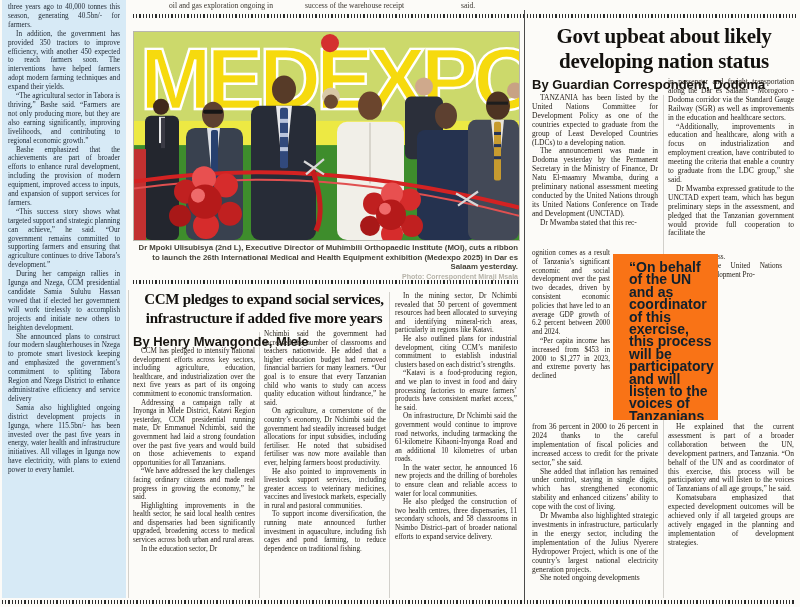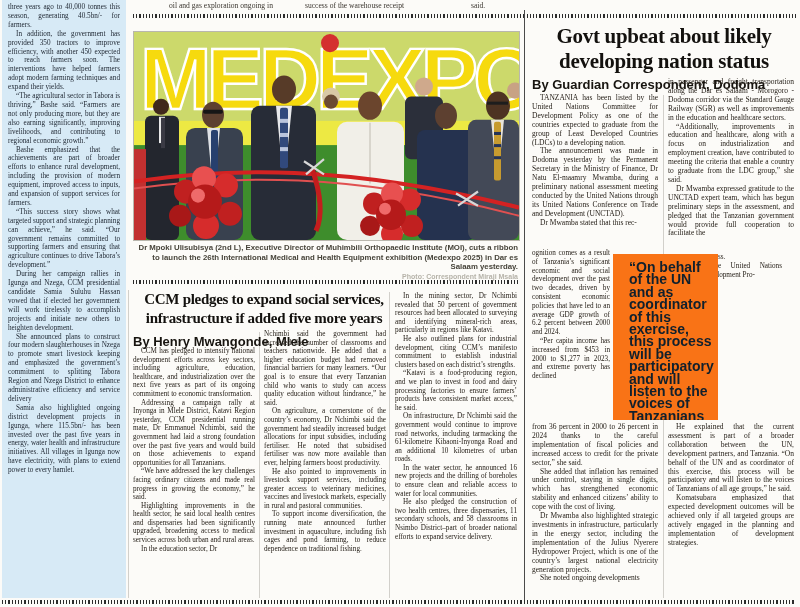--- a/index.html
+++ b/index.html
@@ -47,21 +47,21 @@
     <p>Bashe emphasized that the achievements are part of broader efforts to enhance rural development, including the provision of modern equipment, improved access to inputs, and expansion of support services for farmers.</p>
     <p>“This success story shows what targeted support and strategic planning can achieve,” he said. “Our government remains committed to supporting farmers and ensuring that agriculture continues to drive Tabora’s development.”</p>
     <p>During her campaign rallies in Igunga and Nzega, CCM presidential candidate Samia Suluhu Hassan vowed that if elected her government will work tirelessly to accomplish projects and initiate new others to heighten development.</p>
     <p>She announced plans to construct four modern slaughterhouses in Nzega to promote smart livestock keeping and emphasized the government’s commitment to splitting Tabora Region and Nzega District to enhance administrative efficiency and service delivery</p>
     <p>Samia also highlighted ongoing district development projects in Igunga, where 115.5bn/- has been invested over the past five years in energy, water health and infrastructure initiatives. All villages in Igunga now have electricity, with plans to extend power to every hamlet.</p>
   </div>
 
   <div class="abs fragrow" style="left:133px;top:1px;width:390px;height:10px;">
     <span style="left:0;padding-left:36px;">oil and gas exploration ongoing in</span>
     <span style="left:172px;">success of the warehouse receipt</span>
-    <span style="left:338px;">said.</span>
+    <span style="left:328px;">said.</span>
   </div>
 
   <div class="abs hrule" style="left:133px;top:14px;width:663px;"></div>
   <div class="abs hrule" style="left:133px;top:280px;width:385px;"></div>
   <div class="abs hrule" style="left:2px;top:600px;width:794px;"></div>
   <div class="abs vline" style="left:524px;top:10px;height:590px;"></div>
   <div class="abs vthin" style="left:128px;top:290px;height:308px;"></div>
   <div class="abs vthin" style="left:259px;top:332px;height:266px;"></div>
   <div class="abs vthin" style="left:389px;top:292px;height:306px;"></div>
   <div class="abs vthin" style="left:663px;top:95px;height:503px;"></div>

